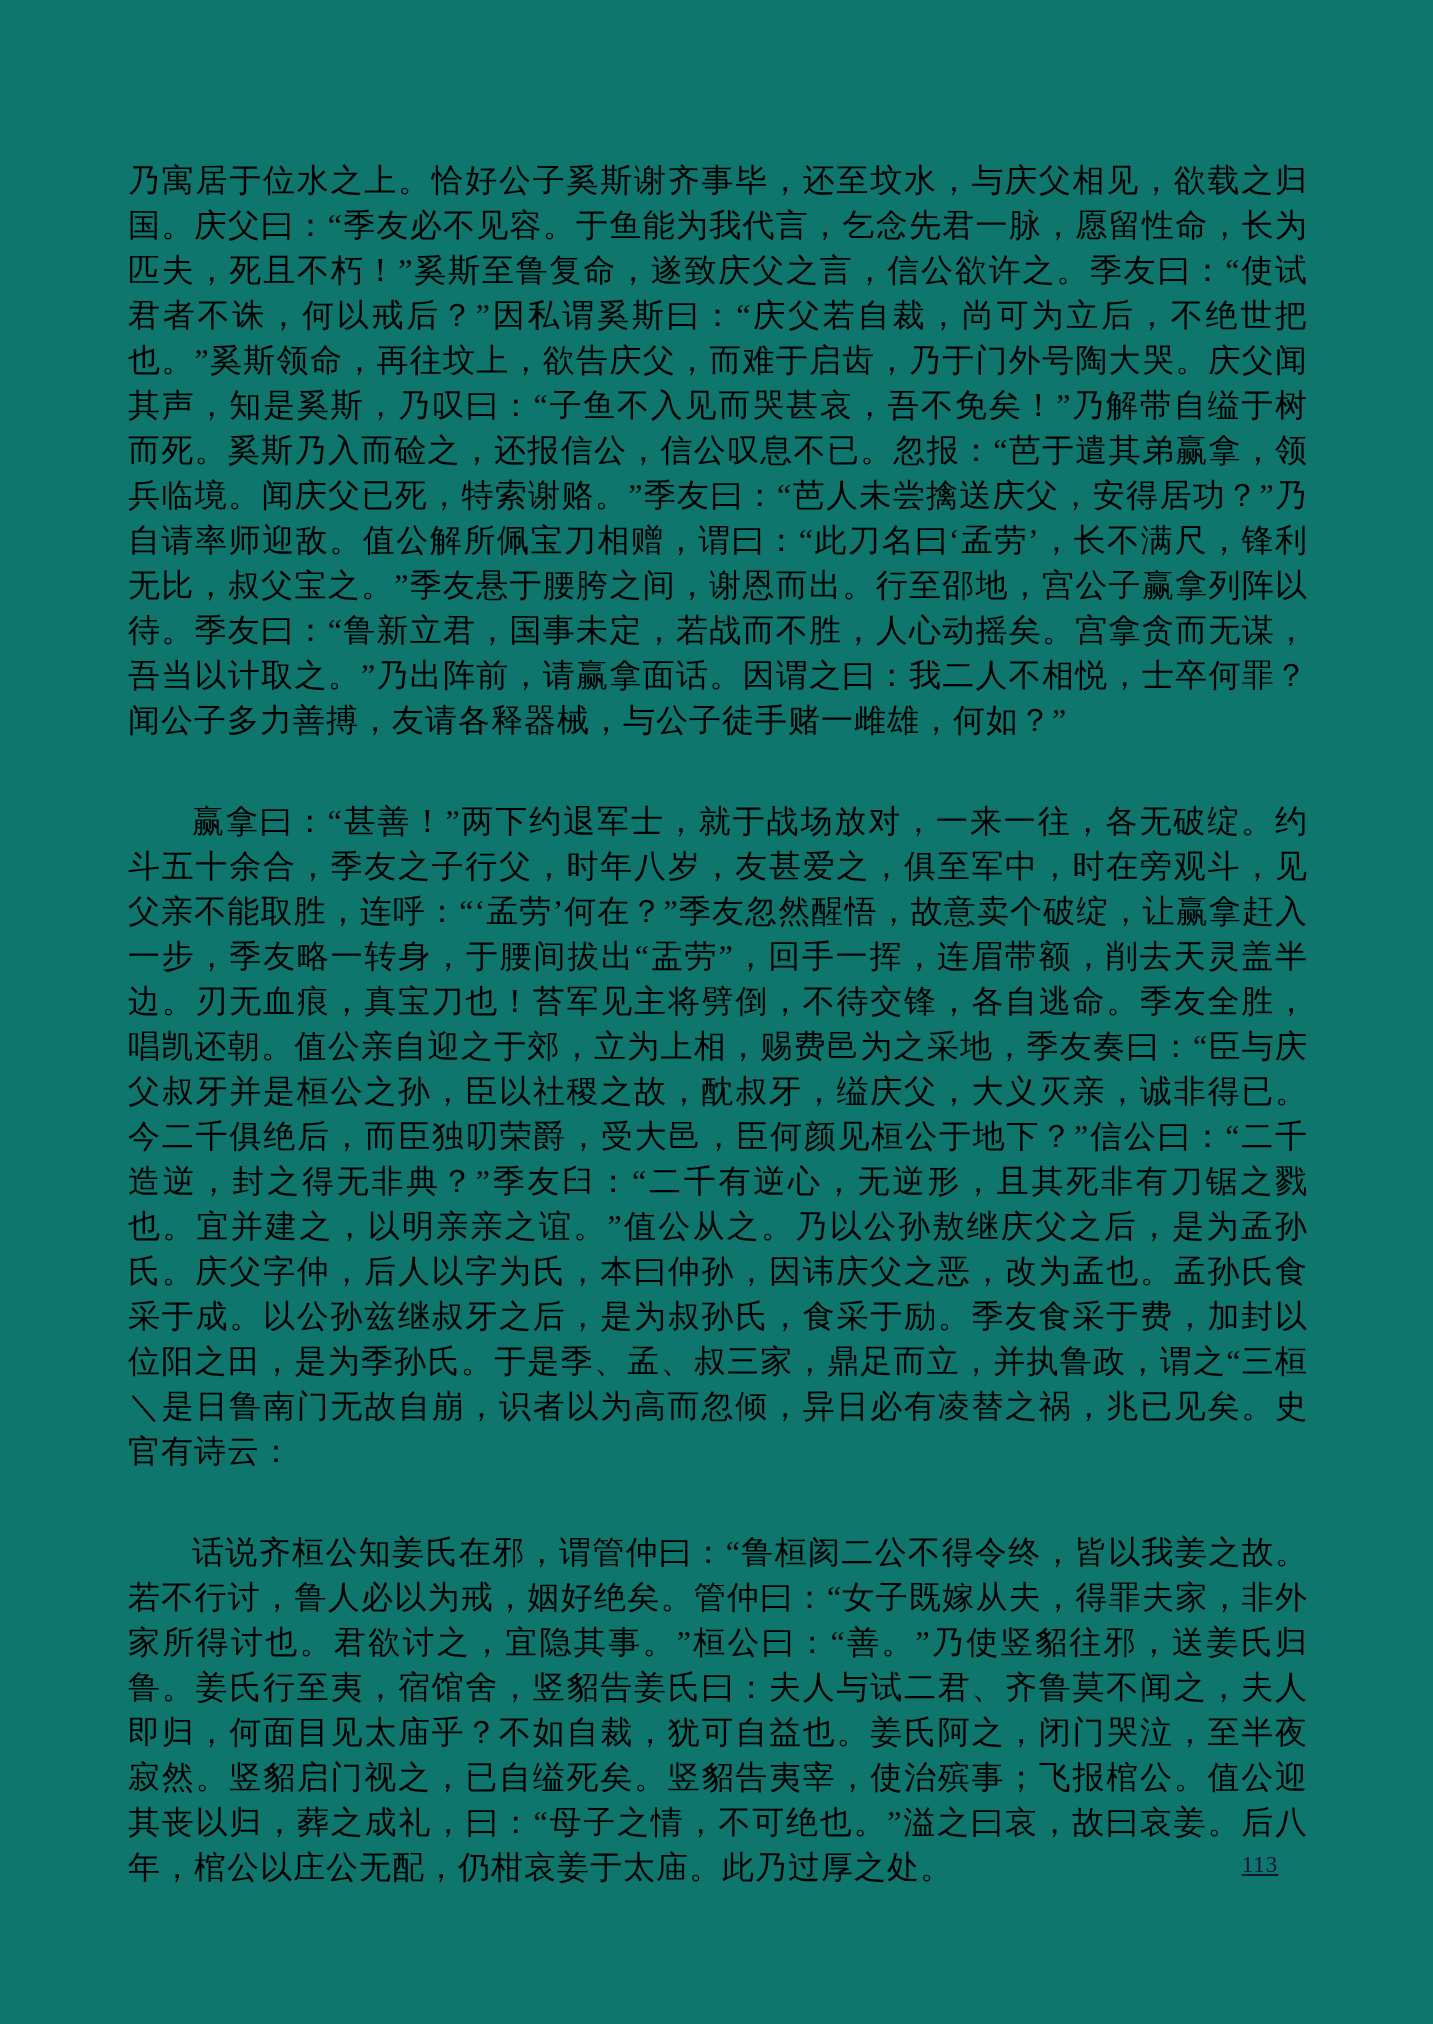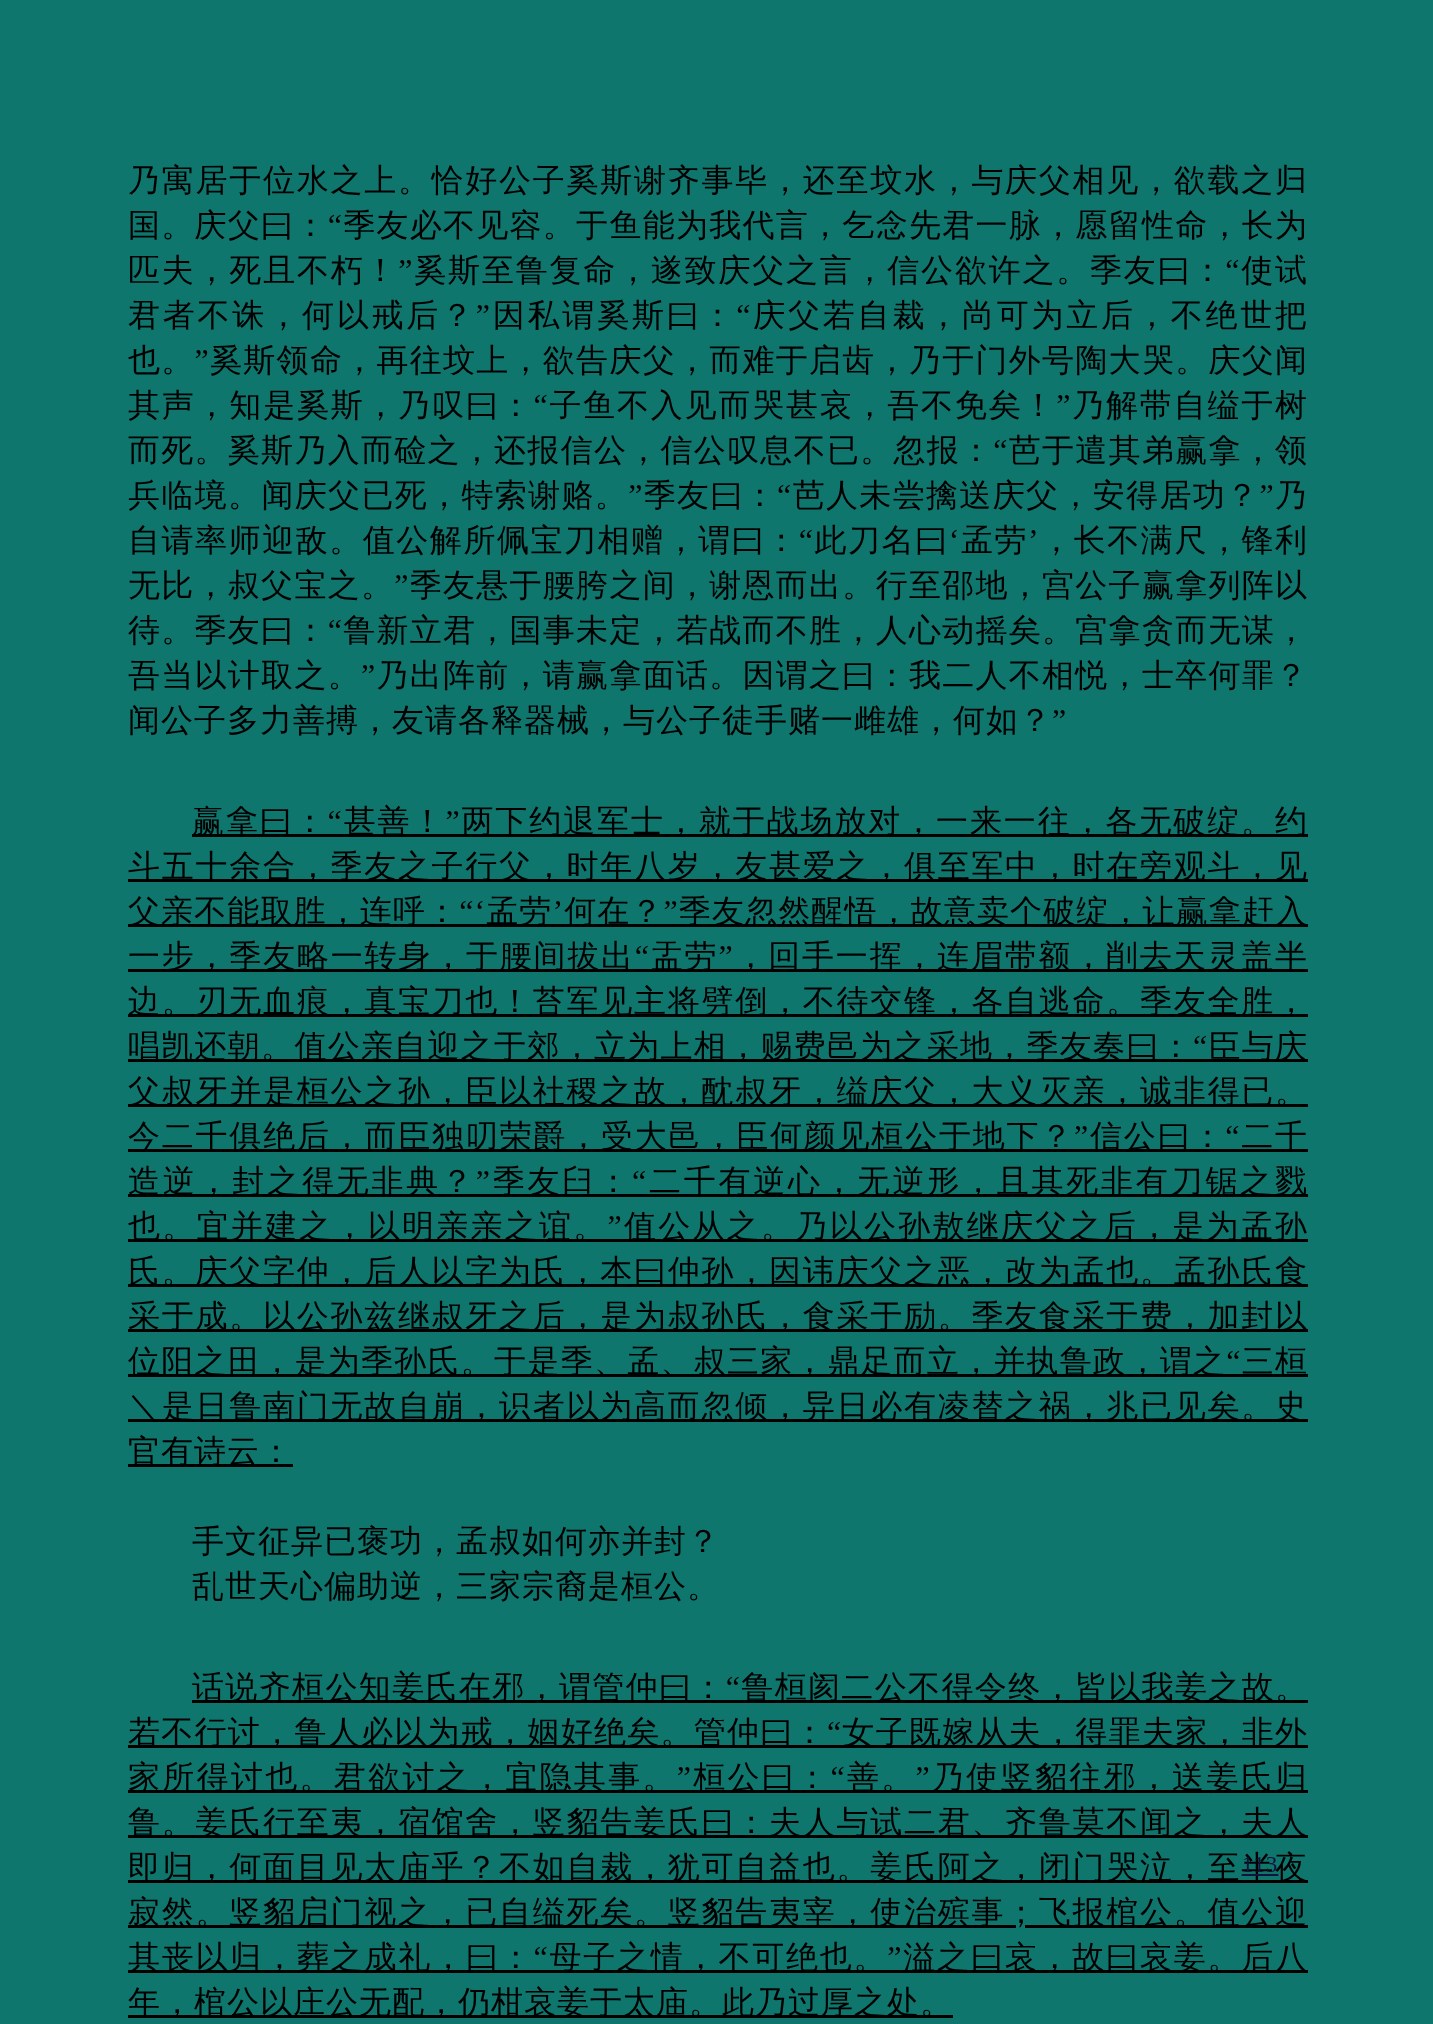--- a/index.html
+++ b/index.html
@@ -20,21 +20,21 @@
     left: 128px;
     top: 158px;
     width: 1180px;
     color: #000000;
     font-size: 32px;
     line-height: 45px;
     text-align: justify;
     letter-spacing: 1px;
   }
   .para { margin: 0; }
-  .para + .para, .poem + .para { margin-top: 56px; text-decoration: underline; }
+  .para + .para, .poem + .para { margin-top: 56px; }
   .para.indent { text-indent: 2em; }
   .poem {
     margin-top: 45px;
     text-align: left;
   }
   .poem-line {
     padding-left: 2em;
     line-height: 45px;
   }
   .page-number {
@@ -49,20 +49,16 @@
     text-decoration: underline;
   }
 </style>
 </head>
 <body>
 
 <div class="page">
   <div class="text-block">
       <p class="para">乃寓居于位水之上。恰好公子奚斯谢齐事毕，还至坟水，与庆父相见，欲载之归国。庆父曰：“季友必不见容。于鱼能为我代言，乞念先君一脉，愿留性命，长为匹夫，死且不朽！”奚斯至鲁复命，遂致庆父之言，信公欲许之。季友曰：“使试君者不诛，何以戒后？”因私谓奚斯曰：“庆父若自裁，尚可为立后，不绝世把也。”奚斯领命，再往坟上，欲告庆父，而难于启齿，乃于门外号陶大哭。庆父闻其声，知是奚斯，乃叹曰：“子鱼不入见而哭甚哀，吾不免矣！”乃解带自缢于树而死。奚斯乃入而硷之，还报信公，信公叹息不已。忽报：“芭于遣其弟赢拿，领兵临境。闻庆父已死，特索谢赂。”季友曰：“芭人未尝擒送庆父，安得居功？”乃自请率师迎敌。值公解所佩宝刀相赠，谓曰：“此刀名曰‘孟劳’，长不满尺，锋利无比，叔父宝之。”季友悬于腰胯之间，谢恩而出。行至邵地，宫公子赢拿列阵以待。季友曰：“鲁新立君，国事未定，若战而不胜，人心动摇矣。宫拿贪而无谋，吾当以计取之。”乃出阵前，请赢拿面话。因谓之曰：我二人不相悦，士卒何罪？闻公子多力善搏，友请各释器械，与公子徒手赌一雌雄，何如？”</p>
       <p class="para indent">赢拿曰：“甚善！”两下约退军士，就于战场放对，一来一往，各无破绽。约斗五十余合，季友之子行父，时年八岁，友甚爱之，俱至军中，时在旁观斗，见父亲不能取胜，连呼：“‘孟劳’何在？”季友忽然醒悟，故意卖个破绽，让赢拿赶入一步，季友略一转身，于腰间拔出“盂劳”，回手一挥，连眉带额，削去天灵盖半边。刃无血痕，真宝刀也！苔军见主将劈倒，不待交锋，各自逃命。季友全胜，唱凯还朝。值公亲自迎之于郊，立为上相，赐费邑为之采地，季友奏曰：“臣与庆父叔牙并是桓公之孙，臣以社稷之故，酖叔牙，缢庆父，大义灭亲，诚非得已。今二千俱绝后，而臣独叨荣爵，受大邑，臣何颜见桓公于地下？”信公曰：“二千造逆，封之得无非典？”季友臼：“二千有逆心，无逆形，且其死非有刀锯之戮也。宜并建之，以明亲亲之谊。”值公从之。乃以公孙敖继庆父之后，是为孟孙氏。庆父字仲，后人以字为氏，本曰仲孙，因讳庆父之恶，改为孟也。孟孙氏食采于成。以公孙兹继叔牙之后，是为叔孙氏，食采于励。季友食采于费，加封以位阳之田，是为季孙氏。于是季、孟、叔三家，鼎足而立，并执鲁政，谓之“三桓＼是日鲁南门无故自崩，识者以为高而忽倾，异日必有凌替之祸，兆已见矣。史官有诗云：</p>
-      <div class="poem">
-        <div class="poem-line">手文征异已褒功，孟叔如何亦并封？</div>
-        <div class="poem-line">乱世天心偏助逆，三家宗裔是桓公。</div>
-      </div>
       <p class="para indent">话说齐桓公知姜氏在邪，谓管仲曰：“鲁桓阂二公不得令终，皆以我姜之故。若不行讨，鲁人必以为戒，姻好绝矣。管仲曰：“女子既嫁从夫，得罪夫家，非外家所得讨也。君欲讨之，宜隐其事。”桓公曰：“善。”乃使竖貂往邪，送姜氏归鲁。姜氏行至夷，宿馆舍，竖貂告姜氏曰：夫人与试二君、齐鲁莫不闻之，夫人即归，何面目见太庙乎？不如自裁，犹可自益也。姜氏阿之，闭门哭泣，至半夜寂然。竖貂启门视之，已自缢死矣。竖貂告夷宰，使治殡事；飞报棺公。值公迎其丧以归，葬之成礼，曰：“母子之情，不可绝也。”溢之曰哀，故曰哀姜。后八年，棺公以庄公无配，仍柑哀姜于太庙。此乃过厚之处。</p>
     </div>
   <div class="page-number">113</div>
 </div>
 
 </body></html>

